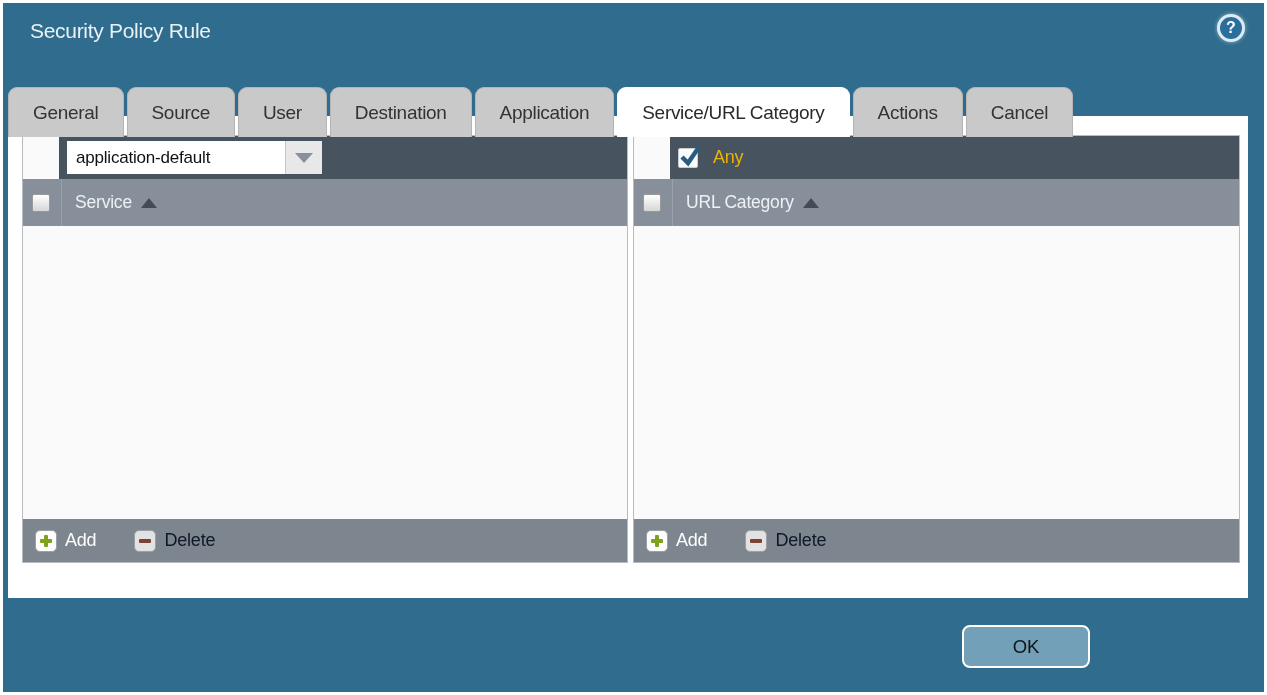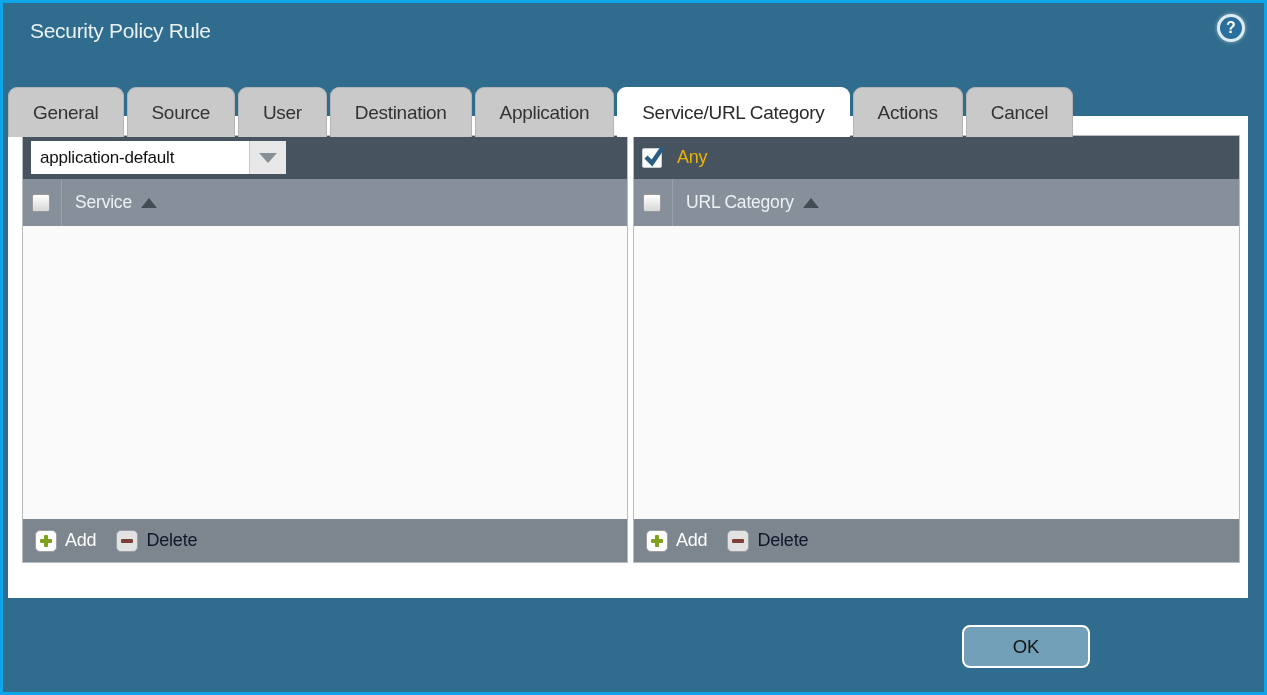--- a/index.html
+++ b/index.html
@@ -1,21 +1,21 @@
 <!DOCTYPE html>
 <html><head>
 <meta charset="utf-8">
 <style>
   * { margin:0; padding:0; box-sizing:border-box; }
   html,body { background:#222; }
   body { font-family:"Liberation Sans", sans-serif; }
 
   .dialog {
     position:relative; width:1267px; height:695px;
-    background:#2f6c8d; border:3px solid #0ea5e9; overflow:hidden;
+    background:#2f6c8d; border:3px solid #ffffff; overflow:hidden;
   }
 
   
   .titlebar { position:absolute; left:0; top:0; width:100%; height:62px; }
   .title {
     position:absolute; left:27px; top:16px;
     font-size:21px; letter-spacing:-0.3px; color:#eaf1f5;
   }
   .help {
     position:absolute; right:19px; top:11px; width:28px; height:28px;
@@ -45,21 +45,21 @@
   }
   .panels { position:absolute; left:14px; top:19px; display:flex; gap:5px; }
   .panel {
     width:606px; height:428px; border:1px solid #b6bcc1;
     display:flex; flex-direction:column; background:#fafafa;
   }
   .panel.right { width:607px; }
 
   .panel-toolbar {
     height:43px; background:#475460; flex:0 0 auto;
-    display:flex; align-items:center; padding-left:8px;
+    display:flex; align-items:center; padding-left:8px;margin-left:36px;
   }
 
   
   .combo { display:flex; height:33px; cursor:pointer; }
   .combo-field {
     width:218px; background:#fff; font-size:17px; color:#111;
     display:flex; align-items:center; padding-left:9px; letter-spacing:-0.2px;
   }
   .combo-btn {
     width:37px; background:#e8e8e8; border-left:1px solid #c6c6c6;
@@ -92,21 +92,21 @@
     width:0; height:0; margin-left:9px;
     border-left:8px solid transparent; border-right:8px solid transparent;
     border-bottom:10px solid #434b54;
   }
 
   .grid-body { flex:1 1 auto; background:#fafafa; }
 
   
   .grid-footer {
     height:43px; background:#7d868e; flex:0 0 auto;
-    display:flex; align-items:center; gap:20px; padding-left:12px;
+    display:flex; align-items:center; gap:38px; padding-left:12px;
   }
   .bar-btn {
     display:flex; align-items:center; gap:8px; background:none; border:none;
     font-family:inherit; font-size:18px; letter-spacing:-0.2px; cursor:pointer;
   }
   .bar-btn .label-add { color:#ffffff; }
   .bar-btn .label-del { color:#0f172a; }
   .icon-sq {
     width:22px; height:22px; border-radius:5px; position:relative;
     border:1px solid #9aa0a5; flex:0 0 auto;

